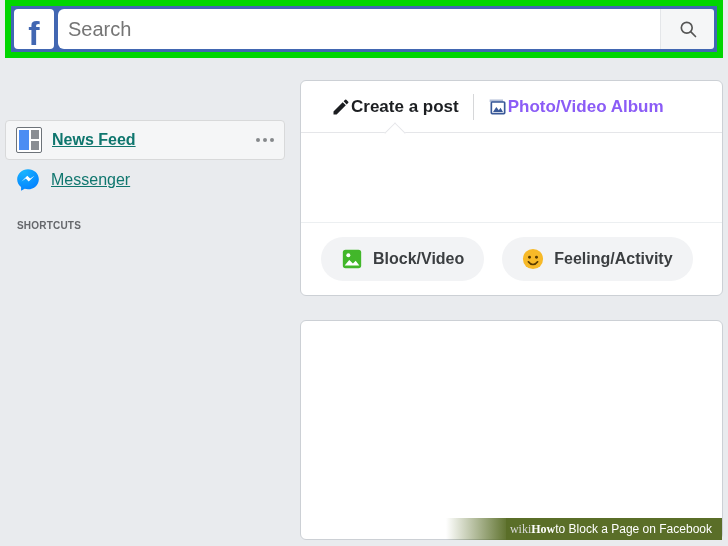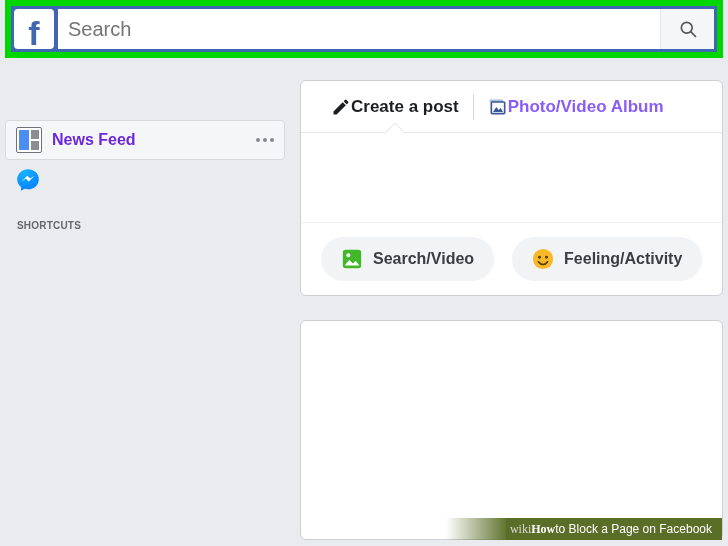--- a/index.html
+++ b/index.html
@@ -21,21 +21,21 @@
   .fb-logo {
     width: 40px; height: 40px; margin: 3px 4px 3px 3px;
     background: #fff; border-radius: 4px;
     display: flex; align-items: flex-end; justify-content: center;
     color: #4267b2; font-weight: bold; font-size: 34px;
     font-family: Arial, sans-serif;
   }
   .fb-logo span { transform: translateY(4px); }
   .search-input-wrap {
     flex: 1; height: 40px; margin: 3px 3px 3px 0;
-    background: #fff; border-radius: 0;
+    background: #fff; border-radius: 6px;
     display: flex; align-items: center;
   }
   .search-input {
     flex: 1; border: none; outline: none; height: 100%;
     font-size: 20px; color: #9197a3; padding: 0 10px;
     background: transparent;
   }
   .search-btn {
     width: 54px; height: 40px;
     background: #f5f6f7; border-left: 1px solid #e4e6e9;
@@ -47,21 +47,21 @@
   
   .sidebar {
     position: absolute; top: 120px; left: 5px; width: 280px;
   }
   .side-item {
     display: flex; align-items: center; height: 40px;
     padding: 0 10px; font-size: 16px; border-radius: 4px;
   }
   .side-item.selected { background: #f5f6f7; border: 1px solid #d8d9da; font-weight: bold; }
   .side-icon { width: 26px; height: 26px; margin-right: 10px; flex-shrink: 0; }
-  .side-label { flex: 1; color: #6d28d9; }
+  .side-label { flex: 1; color: #0f766e; text-decoration: underline; }
   .side-more { display: flex; gap: 3px; }
   .side-more span { width: 4px; height: 4px; border-radius: 50%; background: #86898c; }
 
   .newsfeed-icon {
     border: 1px solid #6d7379; border-radius: 2px;
     display: grid; grid-template-columns: 10px 1fr; grid-template-rows: 1fr 1fr;
     gap: 2px; padding: 2px; background: #fff;
   }
   .nf-a { grid-row: 1/3; background: #4b8df3; }
   .nf-b { background: #8a8e93; }
@@ -169,20 +169,21 @@
       <svg class="side-icon messenger-icon" viewBox="0 0 36 36">
         <defs>
           <radialGradient id="mg" cx="0.3" cy="0.1" r="1.1">
             <stop offset="0%" stop-color="#19b5ff"></stop>
             <stop offset="100%" stop-color="#0078ff"></stop>
           </radialGradient>
         </defs>
         <path fill="url(#mg)" d="M18 3C9.7 3 3 9.2 3 17c0 4.4 2.1 8.3 5.4 10.8V33l5-2.8c1.4.4 3 .6 4.6.6 8.3 0 15-6.2 15-14S26.3 3 18 3z"></path>
         <path fill="#fff" d="M9 20l8-8 4 4 6-4-8 8-4-4-6 4z"></path>
       </svg>
+      <div class="side-label" style="font-weight:normal">Messenger</div>
     </div>
     <div class="shortcuts-hdr">SHORTCUTS</div>
   </div>
 
   <div class="composer">
     <div class="composer-tabs">
       <div class="tab active">
         <span class="pencil-ic">
           <svg viewBox="0 0 24 24">
               <path fill="#1c1e21" d="M3 17.25V21h3.75L17.8 9.94l-3.75-3.75L3 17.25zM20.7 7.04a1 1 0 0 0 0-1.41l-2.34-2.34a1 1 0 0 0-1.41 0l-1.83 1.83 3.75 3.75 1.83-1.83z"></path>
@@ -203,21 +204,21 @@
       </div>
     </div>
     <div class="composer-text"></div>
     <div class="composer-actions">
       <div class="pill">
         <svg class="photo-sq" viewBox="0 0 24 24">
           <rect x="2" y="2" width="20" height="20" rx="3" fill="#42b72a"></rect>
           <circle cx="8" cy="8" r="2.2" fill="#fff"></circle>
           <path d="M4 19l5-6 4 4 3-3 4 5z" fill="#fff"></path>
         </svg>
-        <span>Search/Video</span>
+        <span>Block/Video</span>
       </div>
       <div class="pill">
         <svg class="face-ic" viewBox="0 0 24 24">
           <circle cx="12" cy="12" r="11" fill="#f7b928"></circle>
           <circle cx="8.2" cy="10" r="1.6" fill="#5a3b00"></circle>
           <circle cx="15.8" cy="10" r="1.6" fill="#5a3b00"></circle>
           <path d="M7 15c1.4 2 3.2 3 5 3s3.6-1 5-3" fill="none" stroke="#5a3b00" stroke-width="1.8" stroke-linecap="round"></path>
         </svg>
         <span>Feeling/Activity</span>
       </div>

